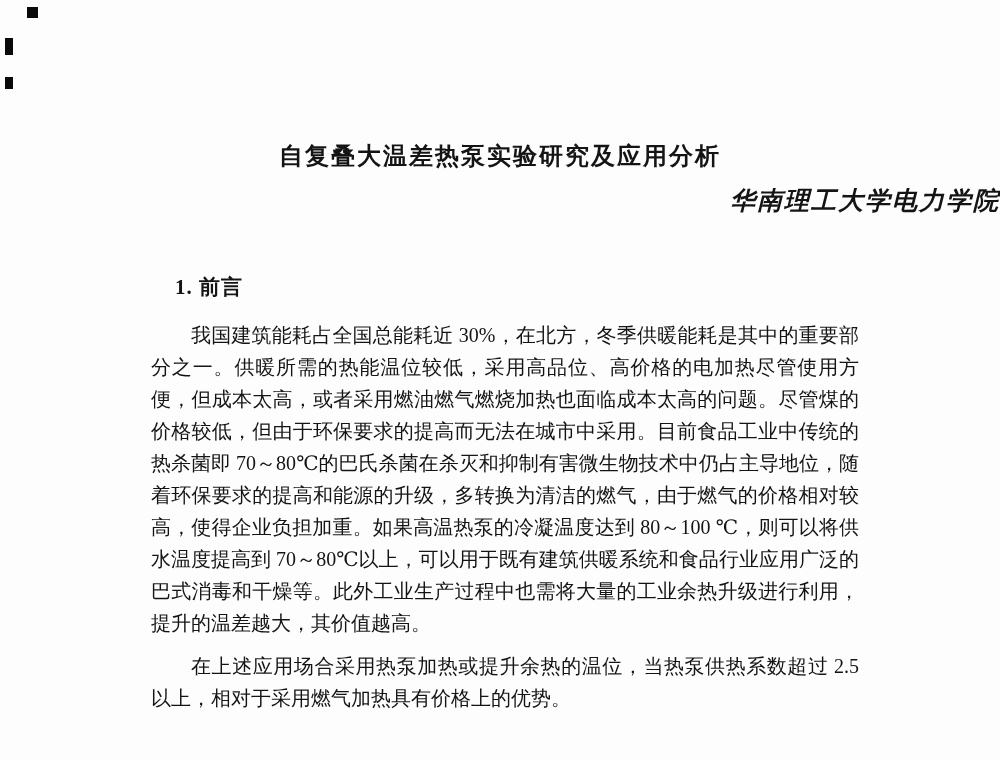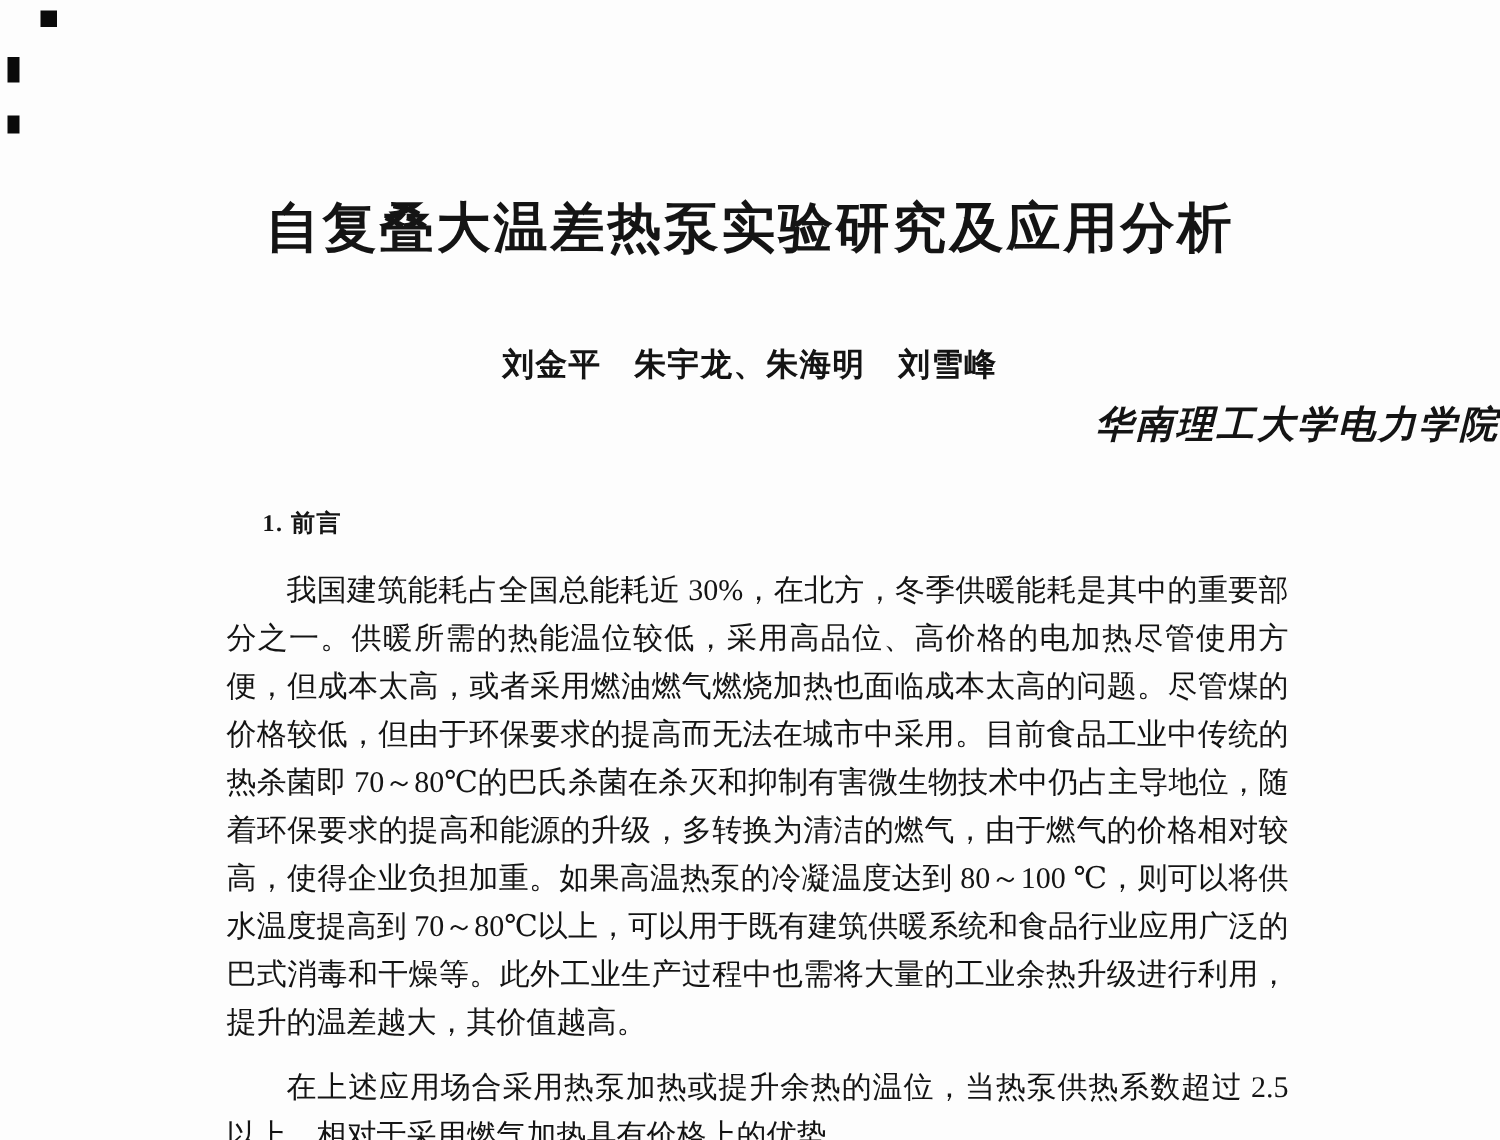--- a/index.html
+++ b/index.html
@@ -19,45 +19,45 @@
   
   .artifact {
     position: absolute;
     background: #0a0a0a;
   }
   .artifact-1 { left: 27px; top: 7px;  width: 11px; height: 11px; }
   .artifact-2 { left: 5px;  top: 38px; width: 8px;  height: 17px; }
   .artifact-3 { left: 5px;  top: 77px; width: 8px;  height: 12px; }
 
   .title {
-    margin: 0;
+    margin: 12px;
     padding-top: 128px;
     text-align: center;
-    font-size: 36px;
+    font-size: 24px;
     font-weight: bold;
     letter-spacing: 2px;
   }
   .authors {
     margin-top: 52px;
     text-align: center;
     font-size: 21px;
     font-weight: bold;
     letter-spacing: 1px;
   }
   .affiliation {
     margin-top: 9px;
     text-align: right;
     font-size: 25px;
     font-weight: bold;
     letter-spacing: 2px;
     font-style: italic;
   }
   .section-heading {
-    margin: 40px 0 0 175px;
-    font-size: 16px;
+    margin: 56px 0 0 175px;
+    font-size: 21px;
     font-weight: bold;
     letter-spacing: 1px;
   }
   .content {
     margin: 18px 130px 0 140px;
   }
   .body-paragraph {
     margin: 11px;
     font-size: 20px;
     line-height: 32px;
@@ -69,21 +69,20 @@
 <body>
 
 <div class="page">
 
   <div class="artifact artifact-1"></div>
   <div class="artifact artifact-2"></div>
   <div class="artifact artifact-3"></div>
 
   <h1 class="title">自复叠大温差热泵实验研究及应用分析</h1>
 
-  <div class="authors">刘金平　朱宇龙、朱海明　刘雪峰</div>
 
   <div class="affiliation">华南理工大学电力学院</div>
 
   <h2 class="section-heading">1. 前言</h2>
 
   <div class="content">
     <p class="body-paragraph">我国建筑能耗占全国总能耗近 30%，在北方，冬季供暖能耗是其中的重要部分之一。供暖所需的热能温位较低，采用高品位、高价格的电加热尽管使用方便，但成本太高，或者采用燃油燃气燃烧加热也面临成本太高的问题。尽管煤的价格较低，但由于环保要求的提高而无法在城市中采用。目前食品工业中传统的热杀菌即 70～80℃的巴氏杀菌在杀灭和抑制有害微生物技术中仍占主导地位，随着环保要求的提高和能源的升级，多转换为清洁的燃气，由于燃气的价格相对较高，使得企业负担加重。如果高温热泵的冷凝温度达到 80～100 ℃，则可以将供水温度提高到 70～80℃以上，可以用于既有建筑供暖系统和食品行业应用广泛的巴式消毒和干燥等。此外工业生产过程中也需将大量的工业余热升级进行利用，提升的温差越大，其价值越高。</p>
     <p class="body-paragraph">在上述应用场合采用热泵加热或提升余热的温位，当热泵供热系数超过 2.5 以上，相对于采用燃气加热具有价格上的优势。</p>
 
   </div>

